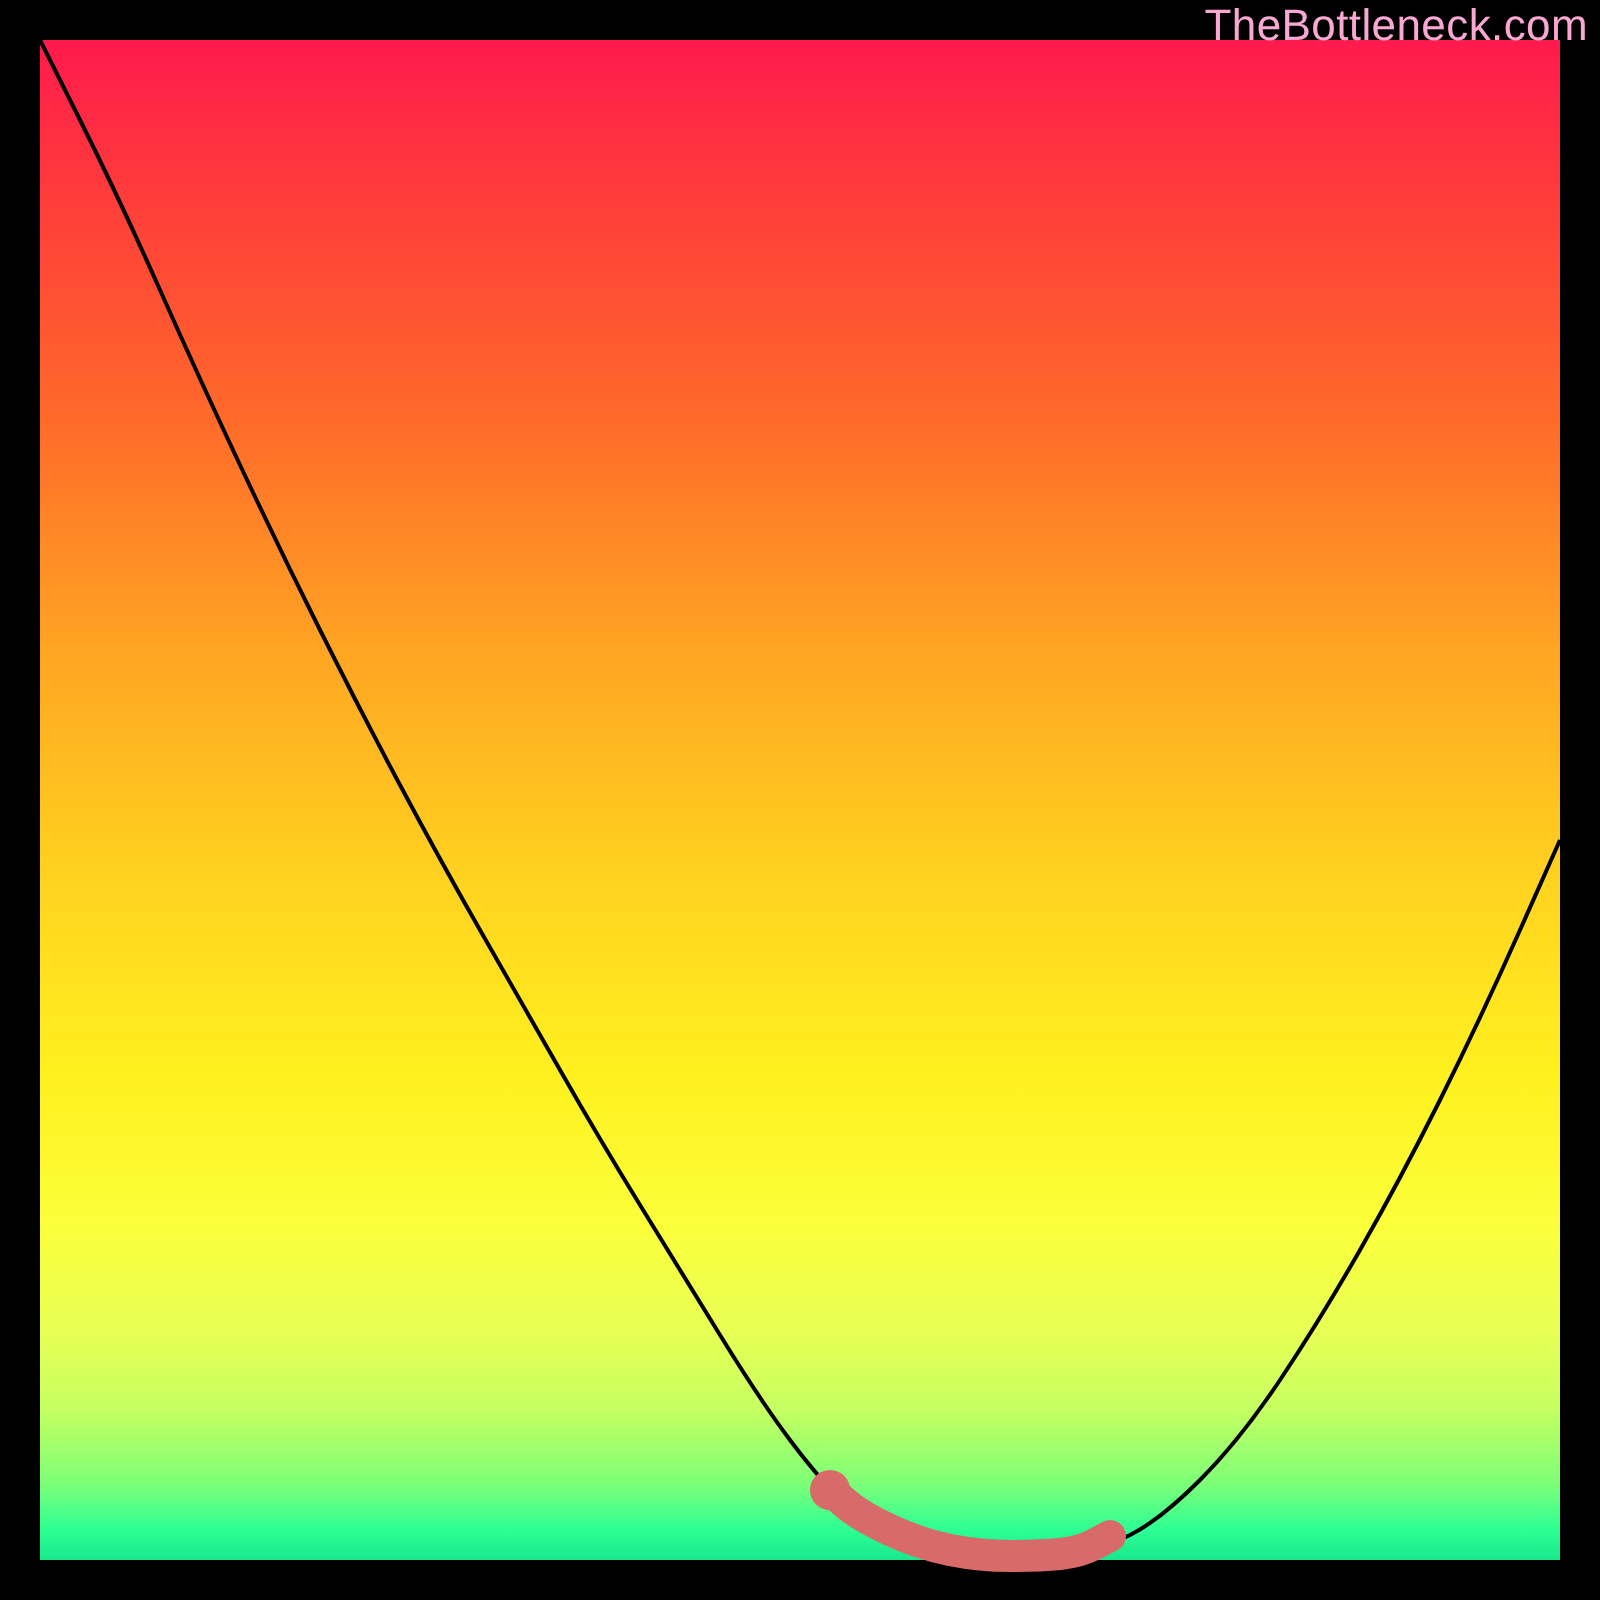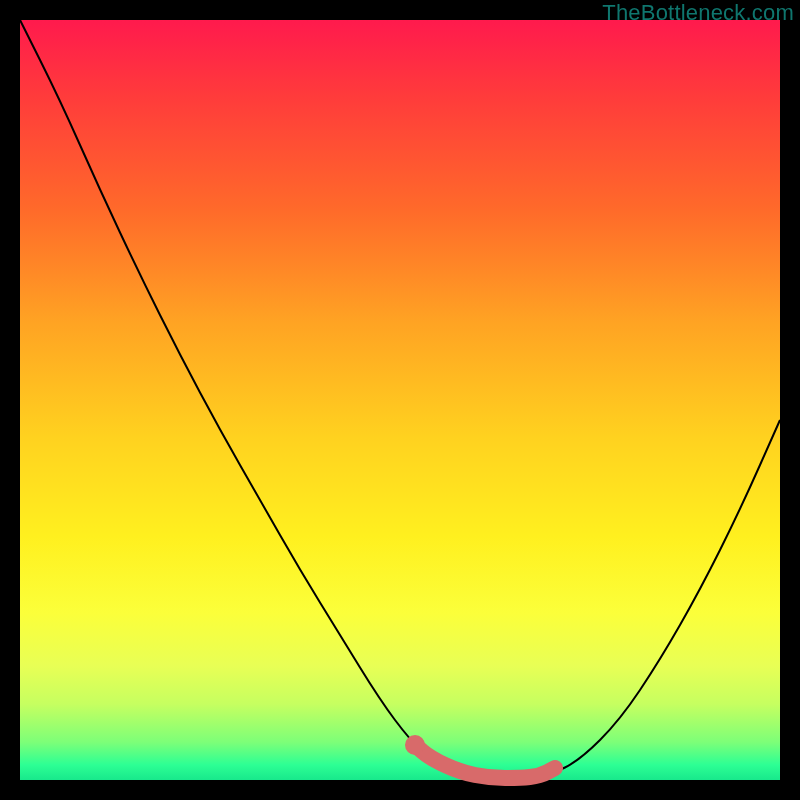--- a/index.html
+++ b/index.html
@@ -42,21 +42,21 @@
     left: 0;
     top: 0;
     width: 760px;
     height: 760px;
     overflow: visible;
   }
   .attribution {
     position: absolute;
     top: 0;
     right: 6px;
-    color: #0f766e;
+    color: #f9a8d4;
     font-family: Arial, Helvetica, sans-serif;
     font-size: 22px;
     letter-spacing: 0.2px;
     user-select: none;
   }
 </style>
 </head>
 <body>
 
 <div class="stage">

